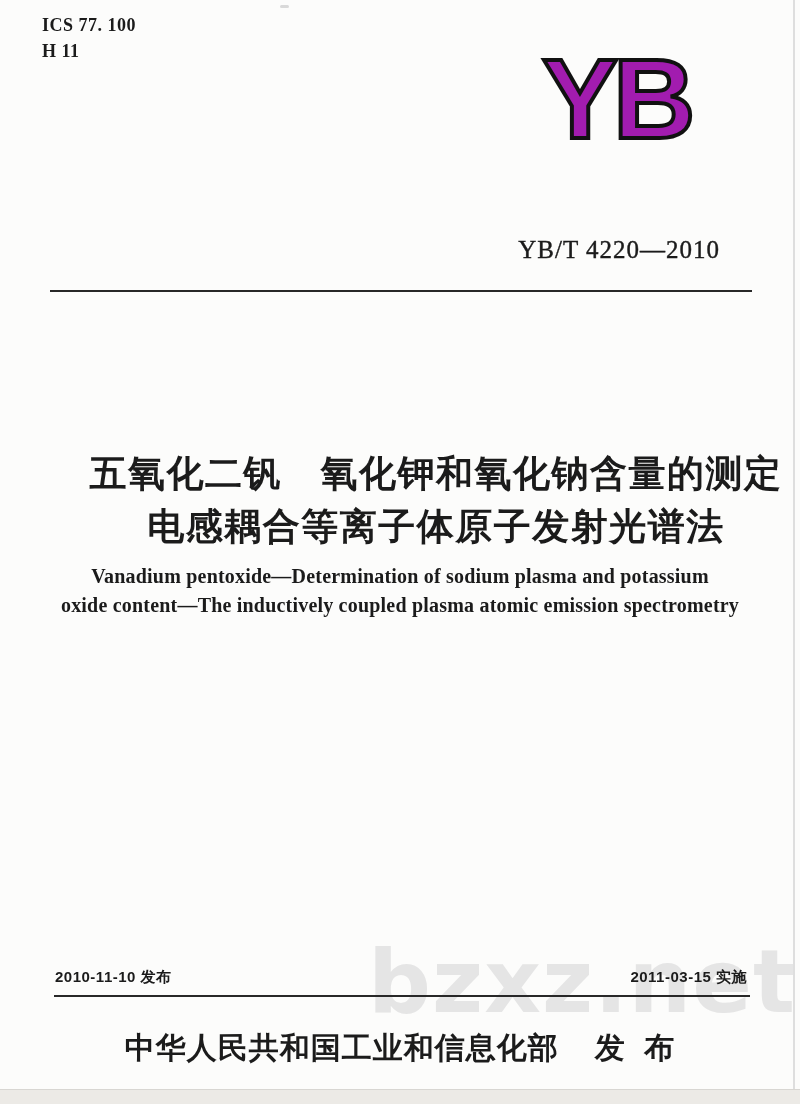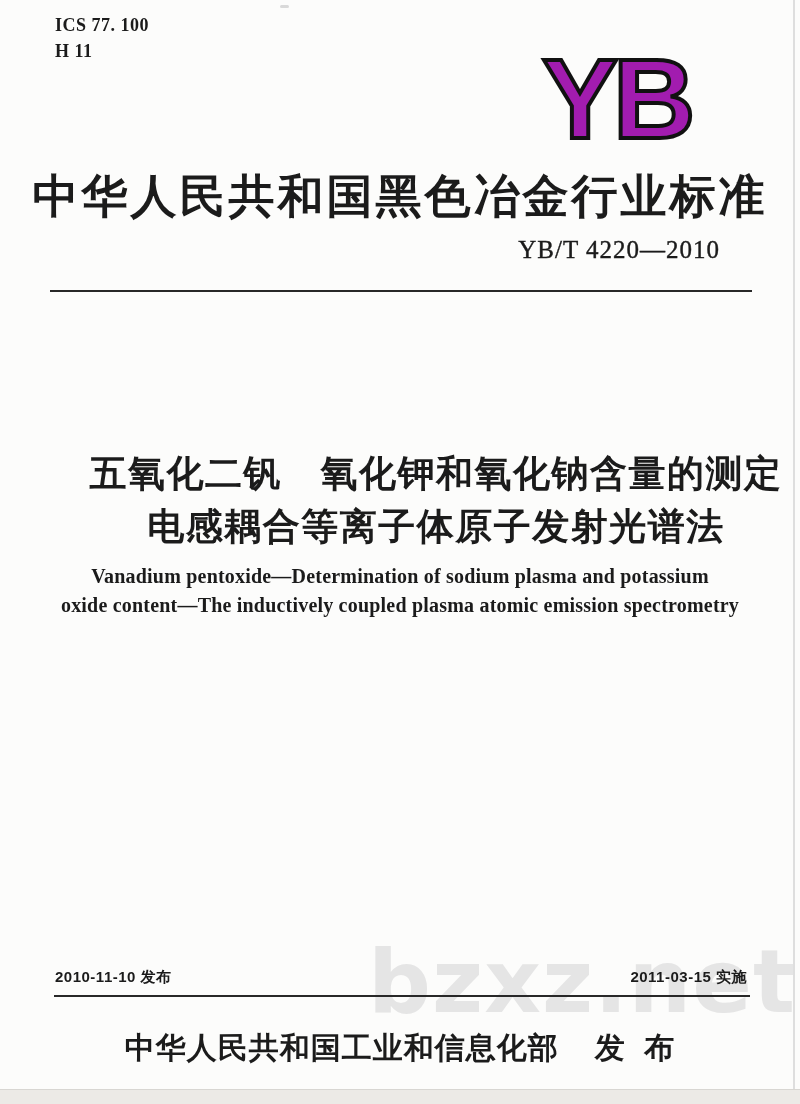--- a/index.html
+++ b/index.html
@@ -12,21 +12,21 @@
 
   .watermark {
     position:absolute; left:368px; top:938px; z-index:0;
     font-size:88px; font-weight:700; letter-spacing:1px;
     color:#e5e5e5; line-height:1;
     font-family:"DejaVu Sans", sans-serif;
     text-align:right;
   }
 
   .meta {
-    position:absolute; left:55px; top:12px;
+    position:absolute; left:42px; top:12px;
     font-family:"Liberation Serif", serif; font-weight:700;
     font-size:18px; line-height:26px; letter-spacing:0.5px;
   }
   .meta div { position:relative; }
 
   .logo {
     position:absolute; left:542px; top:42px;
     font-size:114px; line-height:1; font-weight:700;
     letter-spacing:-5px; color:#a21caf;
     -webkit-text-stroke:4px #111;
@@ -97,21 +97,20 @@
 
   <div class="speck"></div>
 
   <div class="meta layer">
     <div>ICS 77. 100</div>
     <div>H 11</div>
   </div>
 
   <div class="logo layer">YB</div>
 
-  <h1 class="org-title layer">中华人民共和国黑色冶金行业标准</h1>
 
   <div class="std-no layer">YB/T 4220—2010</div>
 
   <div class="rule rule-top layer"></div>
 
   <div class="cn-title layer">
     <div>五氧化二钒　氧化钾和氧化钠含量的测定</div>
     <div>电感耦合等离子体原子发射光谱法</div>
   </div>
 

